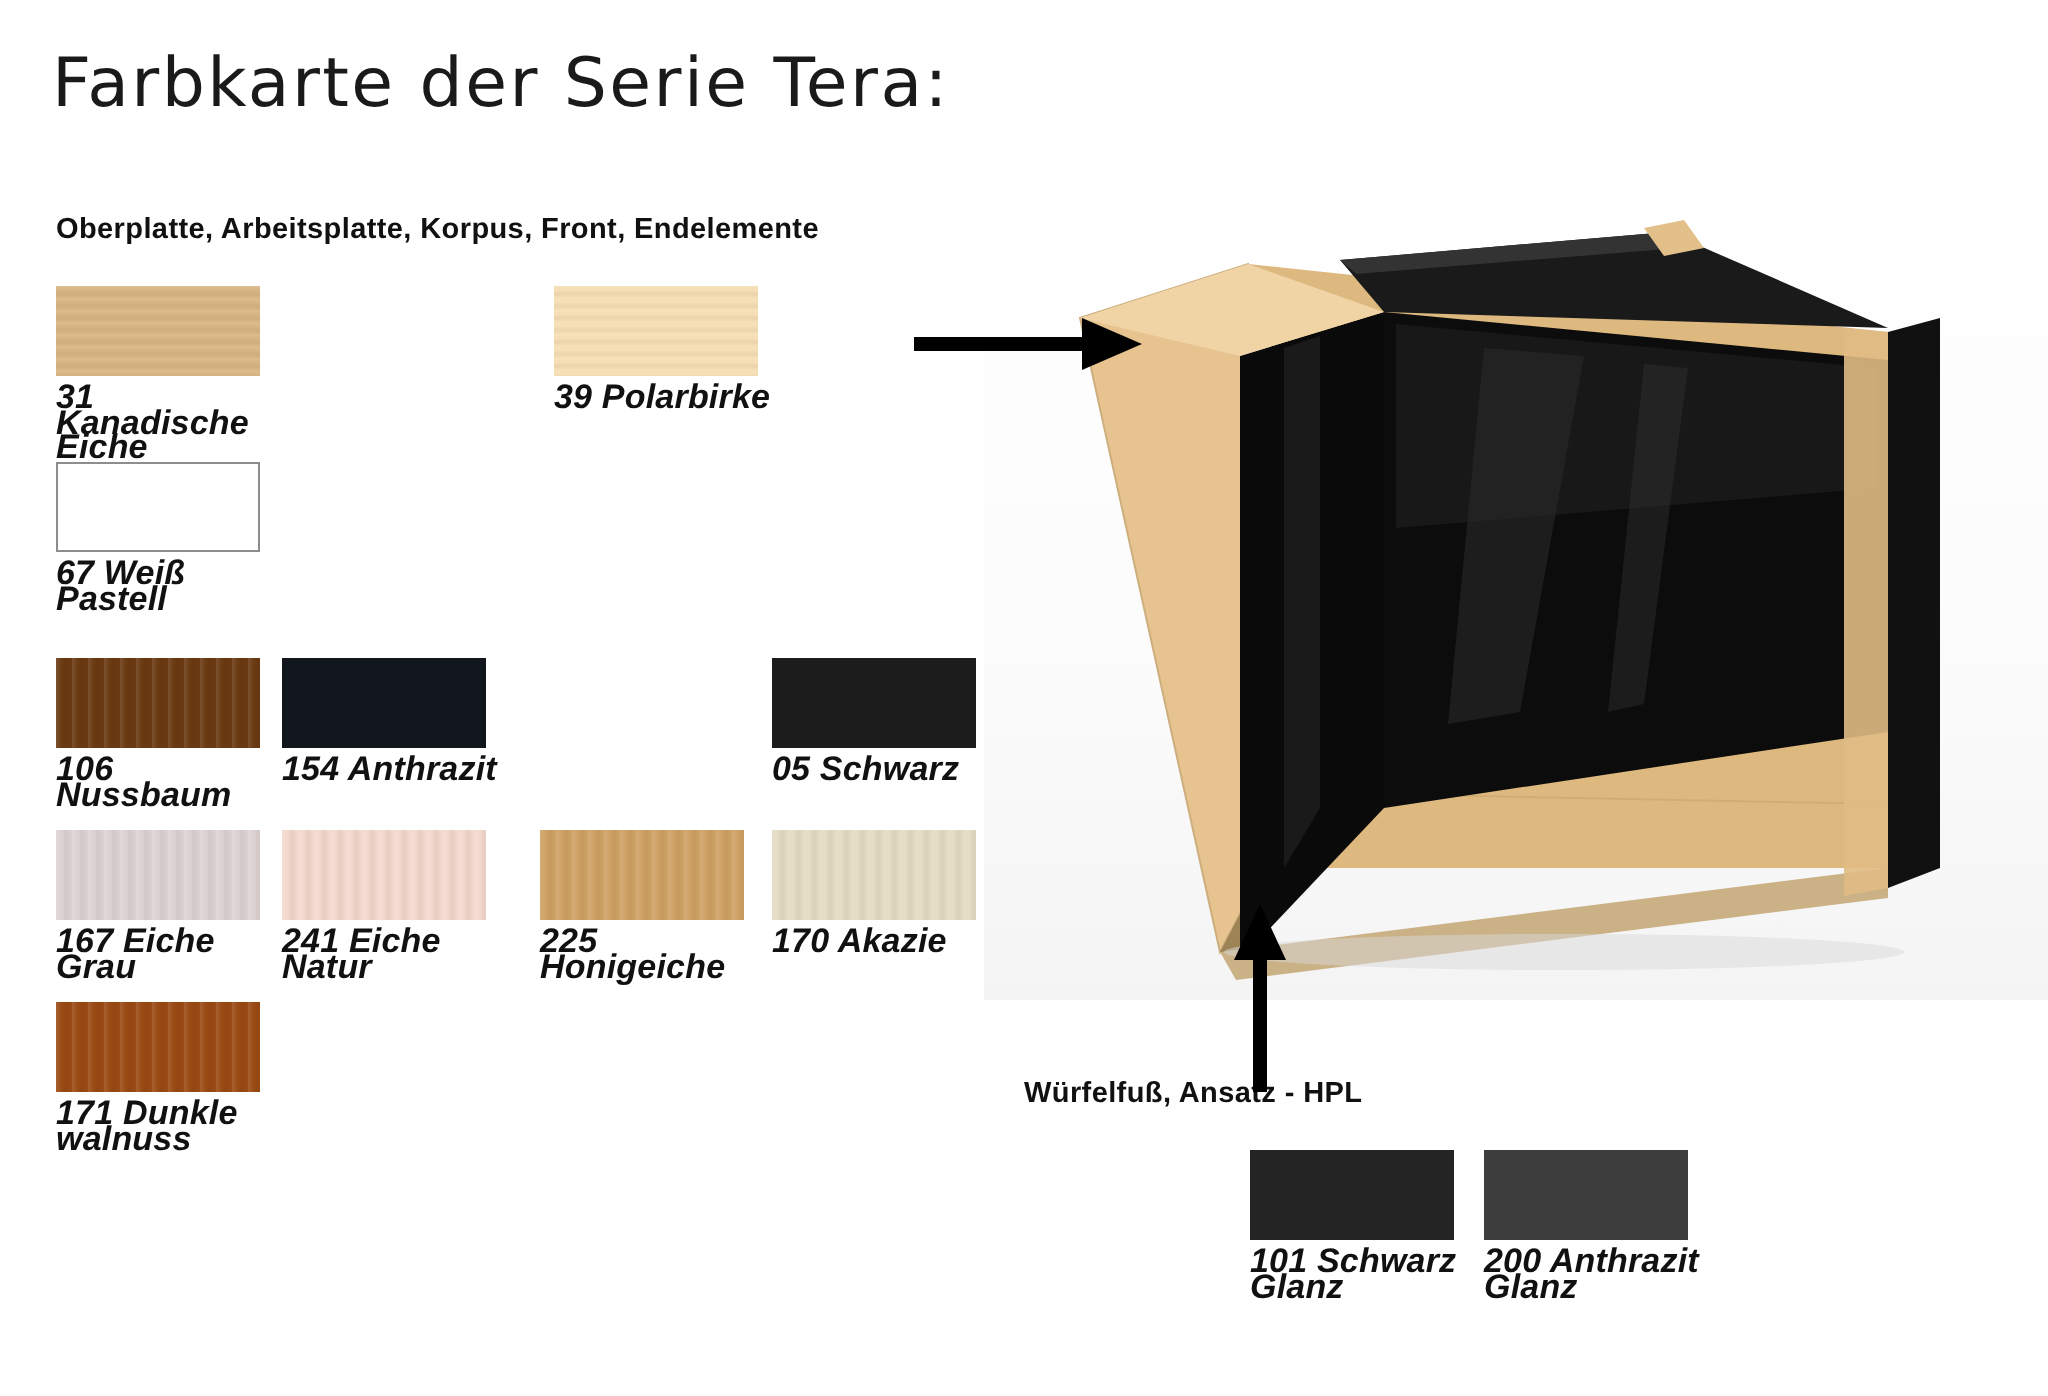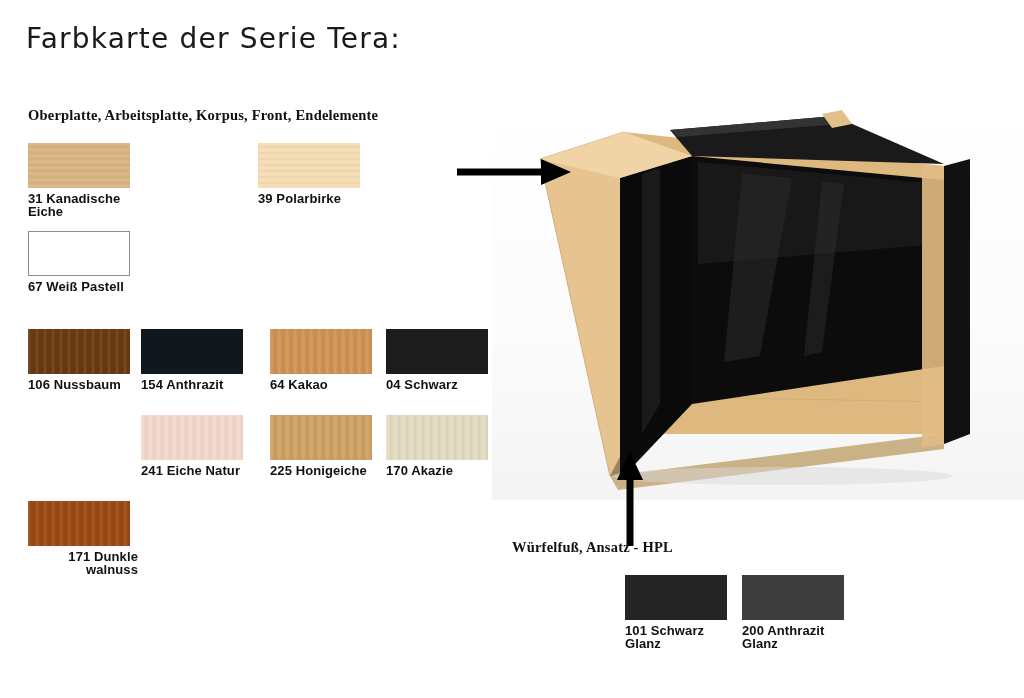--- a/index.html
+++ b/index.html
@@ -18,27 +18,27 @@
   .page {
     position: relative;
     width: 1024px;
     height: 698px;
   }
   .main-title {
     position: absolute;
     left: 26px;
     top: 22px;
     font-family: "DejaVu Sans", sans-serif;
-    font-size: 28px;
+    font-size: 34px;
     font-weight: 400;
     letter-spacing: 1.2px;
     color: #1a1a1a;
   }
   .section-heading {
-    font-family: Liberation Serif, serif;
+    font-family: Liberation Sans, sans-serif;
     font-size: 14.5px;
     font-weight: bold;
     color: #111111;
     letter-spacing: 0.2px;
   }
   #heading-main-group {
     position: absolute;
     left: 28px;
     top: 107px;
   }
@@ -58,26 +58,27 @@
     width: 102px;
     height: 45px;
     border: 0 solid transparent;
     box-sizing: border-box;
   }
   .chip.outlined {
     border: 1px solid #8d8d8d;
   }
   .chip-label {
     margin-top: 5px;
-    font-size: 13px;
+    font-size: 17px;
     font-weight: bold;
     line-height: 12.6px;
     color: #111111;
     width: 110px;
     letter-spacing: 0.1px;
+    font-style: italic;
   }
 
   
   .tex-grain::after {
     content: "";
     display: block;
     width: 100%;
     height: 100%;
     background-image: repeating-linear-gradient(
       to bottom,
@@ -137,57 +138,57 @@
 
   <div class="main-title">Farbkarte der Serie Tera:</div>
 
   <div id="heading-main-group" class="section-heading">Oberplatte, Arbeitsplatte, Korpus, Front, Endelemente</div>
 
   <div class="swatch-grid" id="grid-main" style="left:28px; top:107px; width:470px; height:480px;">
       <div class="swatch" style="left: 0px; top: 36px;">
         <div class="chip tex-grain" style="background: rgb(217, 181, 131);"></div>
         <div class="chip-label">31 Kanadische Eiche</div>
       </div>
-      <div class="swatch" style="left: 230px; top: 36px;">
+      <div class="swatch" style="left: 249px; top: 36px;">
         <div class="chip tex-grain" style="background: rgb(246, 222, 181);"></div>
         <div class="chip-label">39 Polarbirke</div>
       </div>
       <div class="swatch" style="left: 0px; top: 124px;">
         <div class="chip tex-flat outlined" style="background: rgb(255, 255, 255);"></div>
         <div class="chip-label">67 Weiß Pastell</div>
       </div>
       <div class="swatch" style="left: 0px; top: 222px;">
         <div class="chip tex-vgrain" style="background: rgb(107, 58, 18);"></div>
         <div class="chip-label">106 Nussbaum</div>
       </div>
       <div class="swatch" style="left: 113px; top: 222px;">
         <div class="chip tex-flat" style="background: rgb(18, 23, 29);"></div>
         <div class="chip-label">154 Anthrazit</div>
       </div>
-      <div class="swatch" style="left: 242px; top: 222px;">
-        <div class="chip tex-vgrain" style="background: rgb(207, 147, 85);"></div>
-        <div class="chip-label">64 Kakao</div>
-      </div>
       <div class="swatch" style="left: 358px; top: 222px;">
         <div class="chip tex-flat" style="background: rgb(28, 28, 28);"></div>
-        <div class="chip-label">04 Schwarz</div>
+        <div class="chip-label">05 Schwarz</div>
+      </div>
+      <div class="swatch" style="left: 0px; top: 308px;">
+        <div class="chip tex-vgrain" style="background: rgb(221, 210, 210);"></div>
+        <div class="chip-label">167 Eiche Grau</div>
       </div>
       <div class="swatch" style="left: 113px; top: 308px;">
         <div class="chip tex-vgrain" style="background: rgb(243, 216, 205);"></div>
         <div class="chip-label">241 Eiche Natur</div>
       </div>
       <div class="swatch" style="left: 242px; top: 308px;">
         <div class="chip tex-vgrain" style="background: rgb(207, 162, 101);"></div>
         <div class="chip-label">225 Honigeiche</div>
       </div>
       <div class="swatch" style="left: 358px; top: 308px;">
         <div class="chip tex-vgrain" style="background: rgb(228, 220, 194);"></div>
         <div class="chip-label">170 Akazie</div>
       </div>
-      <div class="swatch" style="left: 0px; top: 394px; text-align: right;">
+      <div class="swatch" style="left: 0px; top: 394px;">
         <div class="chip tex-vgrain" style="background: rgb(155, 74, 20);"></div>
         <div class="chip-label">171 Dunkle walnuss</div>
       </div>
     </div>
 
   <div id="heading-hpl-group" class="section-heading">Würfelfuß, Ansatz - HPL</div>
 
   <div class="swatch-grid" id="grid-hpl" style="left:512px; top:539px; width:400px; height:130px;">
       <div class="swatch" style="left: 113px; top: 36px;">
         <div class="chip tex-flat" style="background: rgb(36, 36, 36);"></div>

